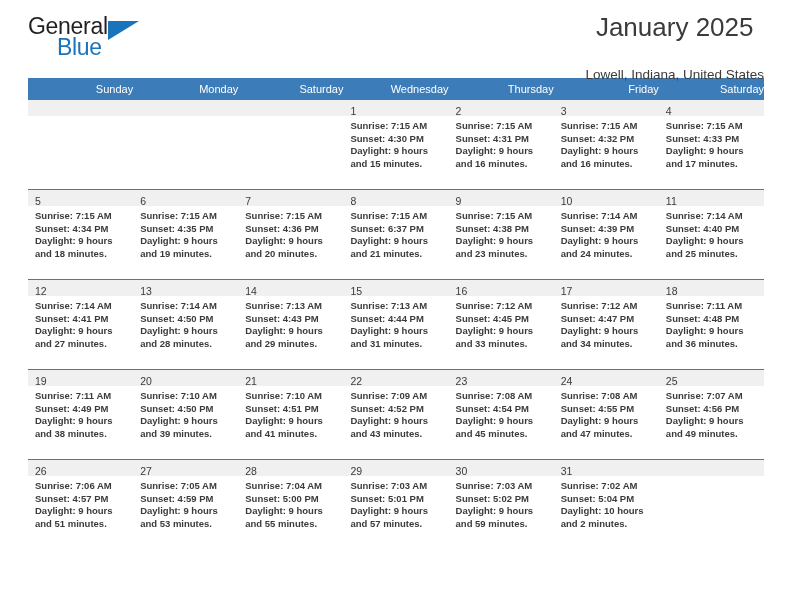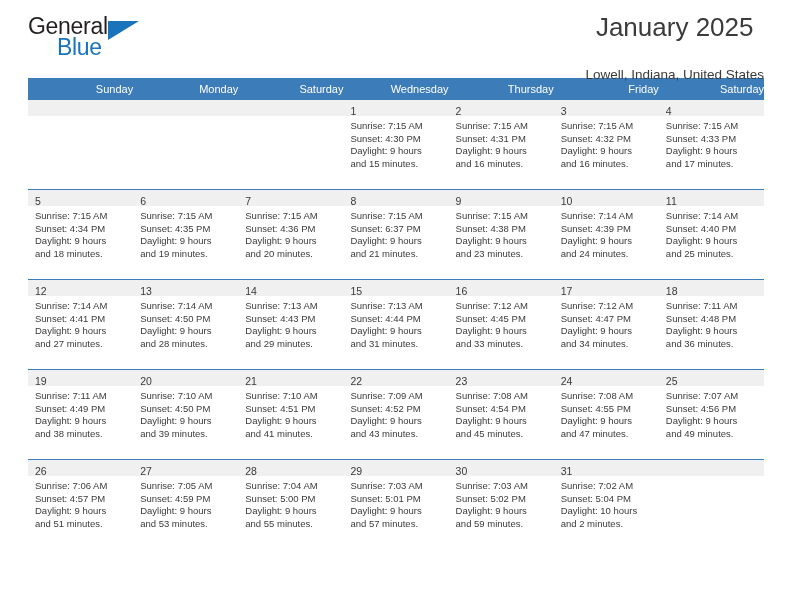--- a/index.html
+++ b/index.html
@@ -117,20 +117,21 @@
     padding: 1px 0 1px 7px;
     box-sizing: border-box;
   }
   .daynum {
     font-size: 10.5px;
     color: #3b3b3b;
     line-height: 14px;
   }
   .cell-body {
     padding: 4px 4px 0 7px;
+    font-weight: bold;
   }
   .cell-line {
     font-size: 9.5px;
     line-height: 12.6px;
     color: #3b3b3b;
     white-space: nowrap;
   }
   .empty .daynum-band {
     background: #f0f0f0;
   }

